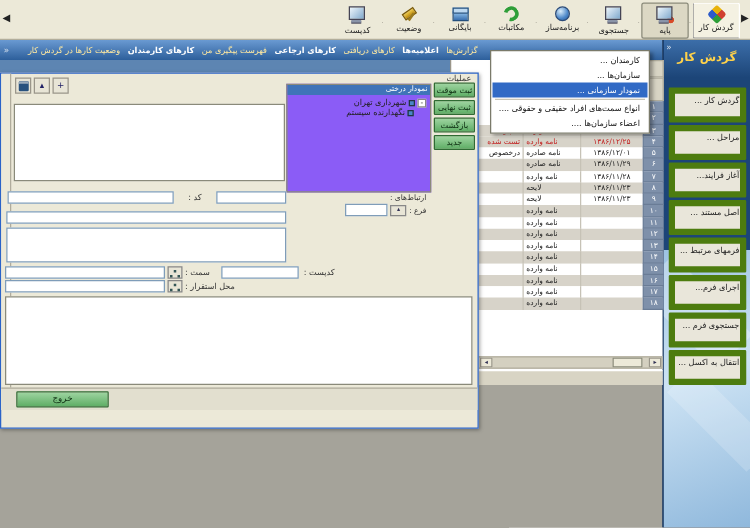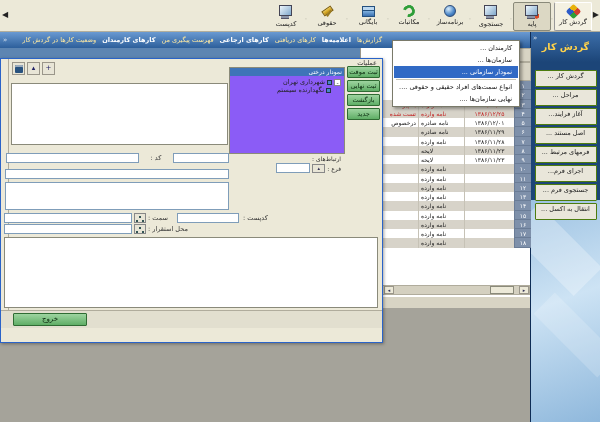--- a/index.html
+++ b/index.html
@@ -49,22 +49,22 @@
 
   .mdistrip{position:absolute;left:0;top:48px;width:385px;height:10px;background:#5d85b2;}
 
   
   .sidebar{position:absolute;left:530px;top:32px;width:70px;height:390px;background:#1c4578;
            border-left:1px solid #0e2c55;}
   .sb-head{height:30px;background:linear-gradient(#3c6ea9,#1c4578);color:#ffd24a;font-weight:bold;
            font-size:9.5px;text-align:center;padding-top:9px;direction:rtl;}
   .sb-chev{position:absolute;left:2px;top:2px;color:rgba(255,255,255,.8);font-size:7px;}
   .sb-buttons{display:flex;flex-direction:column;align-items:center;gap:2px;padding-top:8px;position:relative;z-index:2;}
-  .sb-btn{width:62px;height:17px;background:#e9e6da;border:1px solid #4d7c0f;border-radius:1px;
-          font-size:6.5px;line-height:11px;text-align:center;direction:rtl;color:#222;cursor:pointer;white-space:nowrap;overflow:hidden;}
+  .sb-btn{width:62px;height:28px;background:#e9e6da;border:5px solid #4d7c0f;border-radius:1px;
+          font-size:6.5px;line-height:11px;text-align:right;direction:rtl;color:#222;cursor:pointer;white-space:nowrap;overflow:hidden;}
   .sb-art{position:absolute;left:0;right:0;top:168px;bottom:0;overflow:hidden;
           background:linear-gradient(160deg,#9dc2e2 0%,#cde3f4 45%,#8fb8dc 100%);}
   .sb-art .shape{position:absolute;background:rgba(255,255,255,.28);}
   .sb-art .s1{width:90px;height:40px;left:-20px;top:30px;transform:rotate(45deg);}
   .sb-art .s2{width:90px;height:30px;left:0;top:120px;transform:rotate(45deg);background:rgba(255,255,255,.18);}
 
   
   .tablewin{position:absolute;left:360px;top:48px;width:170px;height:260px;background:#fff;z-index:1;
             border-left:1px solid #9a968a;}
   .numhead{position:absolute;left:153px;width:17px;background:#d8d4c4;border:1px solid #b0ac9c;}
@@ -187,21 +187,21 @@
         </div>
 
         <div class="tb-item">
           <span class="ticon icon-box"></span>
           <span class="lbl">بایگانی</span>
           <span class="tb-dot">·</span>
         </div>
 
         <div class="tb-item">
           <span class="ticon icon-hammer"></span>
-          <span class="lbl">حقوقی</span>
+          <span class="lbl">وضعیت</span>
           <span class="tb-dot">·</span>
         </div>
 
         <div class="tb-item">
           <span class="ticon icon-computer"></span>
           <span class="lbl">کدپست</span>
           <span class="tb-dot">·</span>
         </div>
       </div>
   </div>
@@ -467,21 +467,21 @@
 
         <div class="mi">سازمان‌ها ...</div>
 
         <div class="mi selected">نمودار سازمانی ...</div>
       </div>
     <div class="msep"></div>
     <div>
 
         <div class="mi">انواع سمت‌های افراد حقیقی و حقوقی ....</div>
 
-        <div class="mi">نهایی سازمان‌ها ....</div>
+        <div class="mi">اعضاء سازمان‌ها ....</div>
       </div>
   </div>
 
   <div class="sidebar">
     <div class="sb-chev">»</div>
     <div class="sb-head">گردش کار</div>
     <div class="sb-buttons">
 
         <div class="sb-btn">گردش کار ...</div>
 

